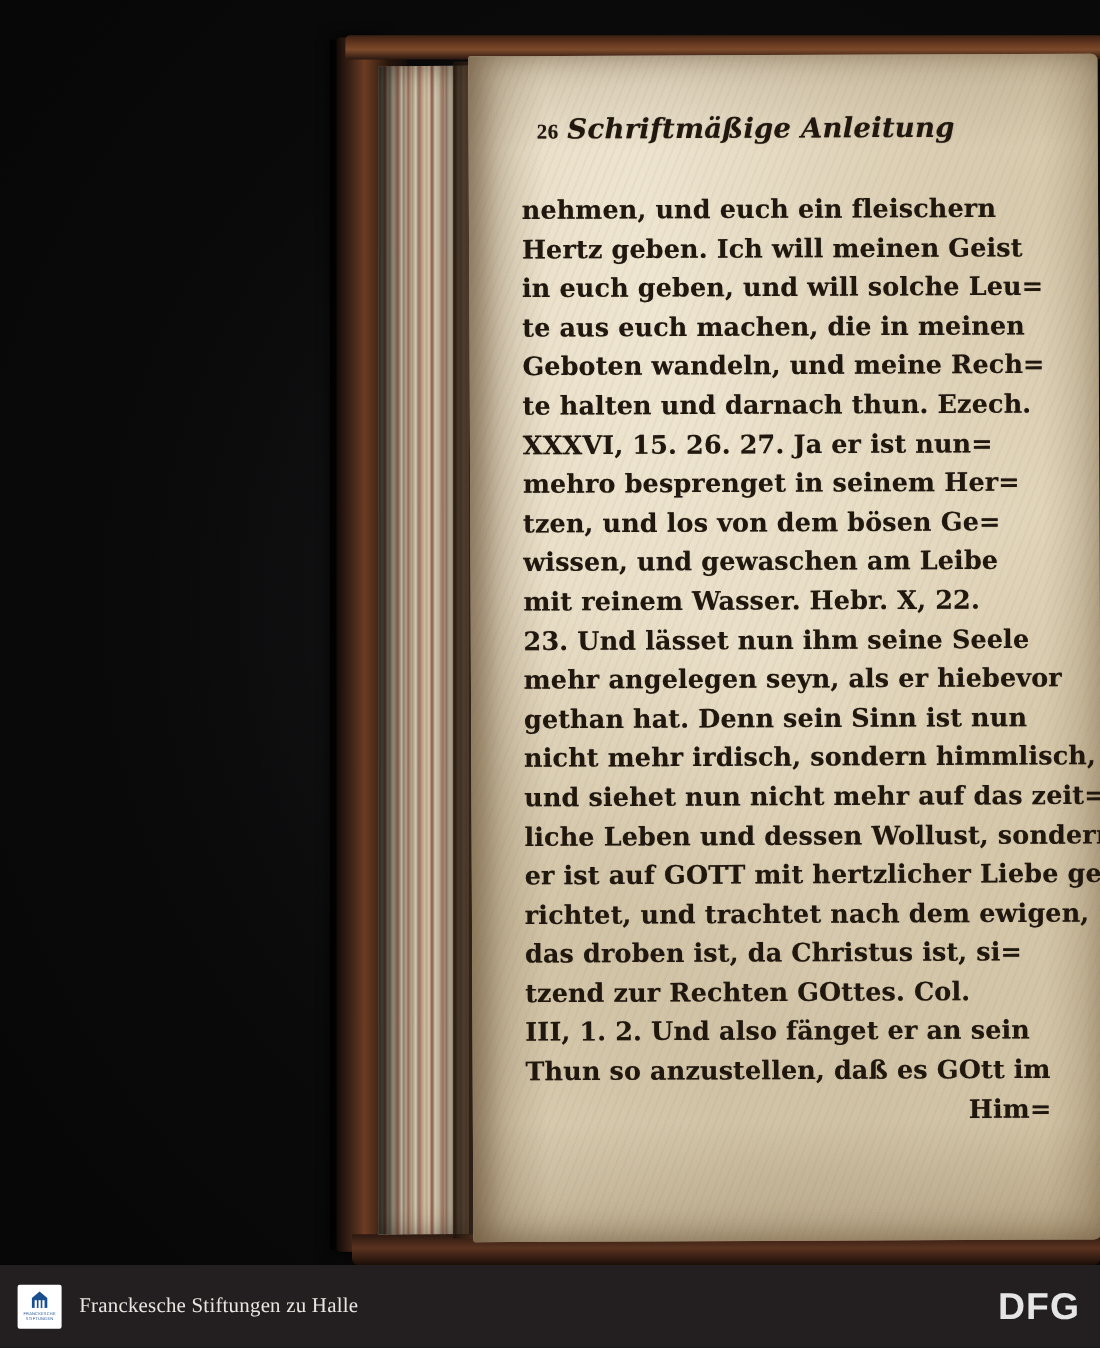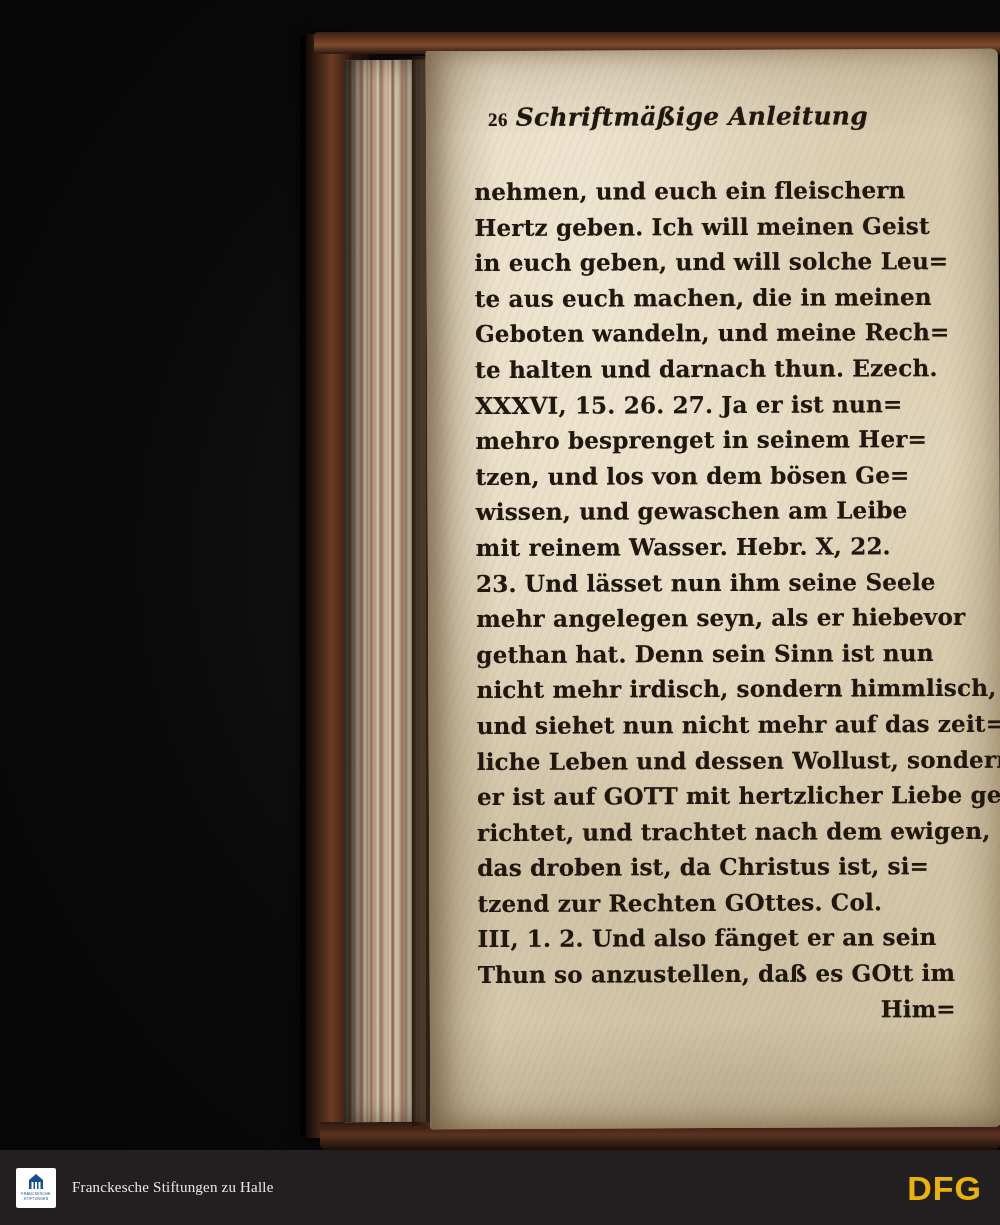--- a/index.html
+++ b/index.html
@@ -263,36 +263,36 @@
     letter-spacing: 0.2px;
     color: #1b4e8f;
     text-align: center;
     line-height: 4.6px;
     margin-top: 1px;
   }
   .footer-text {
     margin-left: 16px;
     color: #e9e6e2;
     font-family: "Liberation Serif", serif;
-    font-size: 15px;
+    font-size: 19px;
     letter-spacing: 0.2px;
     text-align: right;
   }
   .footer-right {
     margin-left: auto;
     margin-right: 18px;
     display: flex;
     align-items: center;
   }
   .dfg-logo {
     font-family: "Liberation Sans", sans-serif;
     font-weight: 700;
     font-size: 34px;
     letter-spacing: 1px;
-    color: #eab308;
+    color: #e5e5e5;
     line-height: 34px;
   }
 </style>
 </head>
 <body>
 
 <div id="page">
 
   <div class="scan-bg"></div>
 

